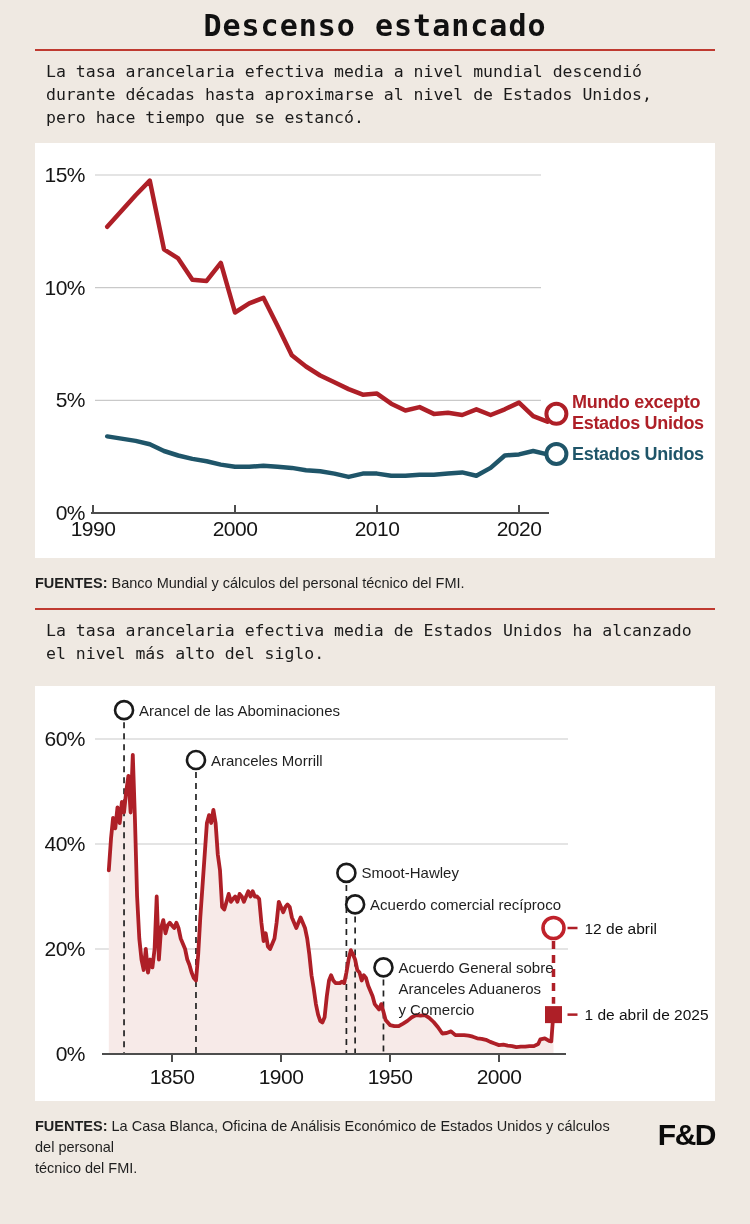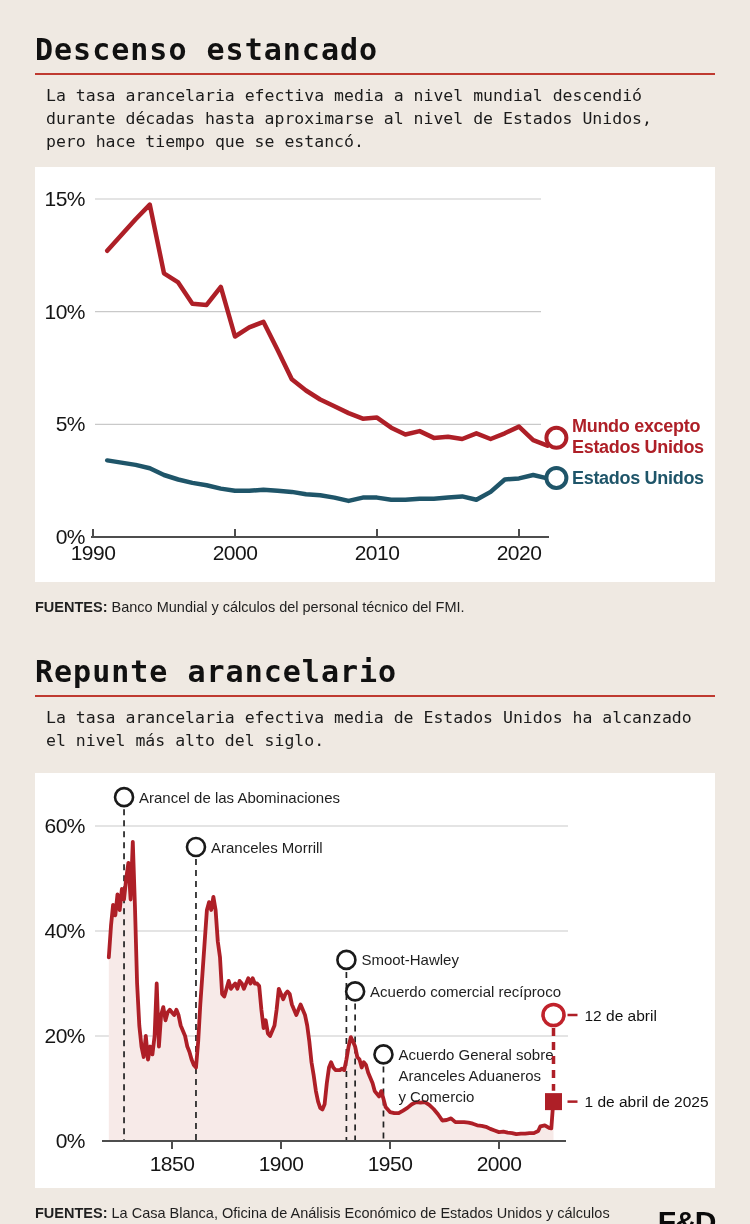--- a/index.html
+++ b/index.html
@@ -10,21 +10,21 @@
     color:#1b1b1b;
     overflow:hidden;
     box-sizing:border-box;
   }
   .page{padding:0 35px;box-sizing:border-box;width:750px;}
   .fig-title{
     font-family:"DejaVu Sans Mono","Liberation Mono",monospace;
     font-weight:bold;font-size:30px;line-height:36px;
     letter-spacing:1px;color:#111;margin:0;padding-top:18px;
   }
-  .title1{padding-top:32px;}
+  .title1{padding-top:8px;text-align:center;}
   .title2{padding-top:22px;}
   .red-rule{height:2px;background:#bf3a30;border:0;margin:5px 0 0 0;}
   .fig-subtitle{
     font-family:"DejaVu Sans Mono","Liberation Mono",monospace;
     font-size:16.5px;line-height:23px;color:#1b1b1b;
     margin:9px 0 0 11px;white-space:pre-line;
   }
   .panel{
     background:#ffffff;width:680px;height:415px;
     margin-top:14px;
@@ -81,21 +81,20 @@
         <text x="484" y="393" fill="#151515" font-size="21px" text-anchor="middle" letter-spacing="-0.5">2020</text>
         <text x="50" y="377" fill="#151515" font-size="21px" text-anchor="end" letter-spacing="-0.5">0%</text>
         <text x="50" y="264.335" fill="#151515" font-size="21px" text-anchor="end" letter-spacing="-0.5">5%</text>
         <text x="50" y="151.67" fill="#151515" font-size="21px" text-anchor="end" letter-spacing="-0.5">10%</text>
         <text x="50" y="39.004999999999995" fill="#151515" font-size="21px" text-anchor="end" letter-spacing="-0.5">15%</text>
       </svg>
   </div>
 
   <p class="sources"><b>FUENTES:</b><span> Banco Mundial y cálculos del personal técnico del FMI.</span></p>
 
-  <h1 class="fig-title title2">Repunte arancelario</h1>
   <hr class="red-rule">
   <p class="fig-subtitle">La tasa arancelaria efectiva media de Estados Unidos ha alcanzado
 el nivel más alto del siglo.</p>
 
   <div class="panel panel2">
     <svg id="chart2" width="680" height="415" viewBox="0 0 680 415">
         <line x1="60" y1="263" x2="533" y2="263" stroke="#c9c9c9" stroke-width="1.2"></line>
         <line x1="60" y1="158" x2="533" y2="158" stroke="#c9c9c9" stroke-width="1.2"></line>
         <line x1="60" y1="53" x2="533" y2="53" stroke="#c9c9c9" stroke-width="1.2"></line>
         <path d="M73.8 368 L73.8 184.3 L76.0 152.8 L78.1 131.8 L80.3 142.3 L82.5 121.3 L84.7 137.0 L86.9 116.0 L89.0 126.5 L91.2 105.5 L93.4 89.8 L95.6 126.5 L97.8 68.8 L99.9 131.8 L102.1 210.5 L104.3 252.5 L106.5 273.5 L108.7 284.0 L110.8 263.0 L113.0 286.6 L115.2 273.5 L117.4 281.4 L119.6 263.0 L121.7 210.5 L123.9 273.5 L126.1 242.0 L128.3 234.1 L130.5 247.3 L132.6 239.4 L134.8 236.8 L137.0 239.4 L139.2 242.0 L141.4 236.8 L143.5 242.0 L145.7 252.5 L147.9 257.8 L150.1 263.0 L152.3 273.5 L154.4 278.8 L156.6 286.6 L158.8 291.9 L161.0 294.5 L163.2 268.3 L165.3 231.5 L167.5 200.0 L169.7 168.5 L171.9 137.0 L174.1 129.1 L176.2 137.0 L178.4 123.9 L180.6 137.0 L182.8 168.5 L185.0 184.3 L187.1 221.0 L189.3 223.6 L191.5 215.8 L193.7 207.9 L195.9 215.8 L198.0 213.1 L200.2 210.5 L202.4 215.8 L204.6 207.9 L206.8 210.5 L208.9 215.8 L211.1 210.5 L213.3 205.3 L215.5 210.5 L217.7 205.3 L219.8 210.5 L222.0 210.5 L224.2 213.1 L226.4 236.8 L228.6 255.1 L230.7 247.3 L232.9 260.4 L235.1 263.0 L237.3 257.8 L239.5 252.5 L241.6 236.8 L243.8 215.8 L246.0 221.0 L248.2 226.3 L250.4 221.0 L252.5 218.4 L254.7 221.0 L256.9 231.5 L259.1 236.8 L261.3 242.0 L263.4 236.8 L265.6 231.5 L267.8 236.8 L270.0 242.0 L272.2 252.5 L274.3 268.3 L276.5 289.3 L278.7 302.4 L280.9 318.1 L283.1 328.6 L285.2 334.9 L287.4 336.5 L289.6 331.3 L291.8 310.3 L294.0 294.5 L296.1 289.3 L298.3 294.5 L300.5 297.1 L302.7 297.1 L304.9 297.1 L307.0 295.6 L309.2 297.1 L311.4 286.6 L313.6 273.5 L315.8 264.1 L317.9 268.3 L320.1 273.5 L322.3 284.0 L324.5 286.6 L326.7 294.5 L328.8 289.3 L331.0 291.9 L333.2 299.8 L335.4 305.0 L337.6 310.3 L339.7 318.1 L341.9 320.8 L344.1 323.4 L346.3 318.1 L348.5 326.0 L350.6 333.9 L352.8 336.5 L355.0 339.1 L359.4 340.2 L363.7 340.2 L368.1 337.6 L372.4 334.9 L376.8 331.3 L381.2 329.1 L385.5 329.7 L389.9 329.1 L394.2 331.8 L398.6 336.0 L403.0 341.2 L407.3 347.5 L411.7 347.0 L416.0 345.4 L420.4 349.1 L424.8 349.1 L429.1 349.1 L433.5 349.6 L437.8 350.7 L442.2 352.3 L446.6 352.8 L450.9 353.8 L455.3 355.9 L459.6 357.5 L464.0 359.1 L468.4 358.6 L472.7 359.6 L477.1 360.1 L481.4 361.2 L485.8 360.6 L490.2 360.6 L494.5 360.1 L498.9 360.1 L503.2 358.0 L505.4 353.3 L509.8 352.3 L514.1 354.9 L516.3 355.4 L518.5 326.0 L518.5 368 Z" fill="#F7EAE8" stroke="none"></path>

